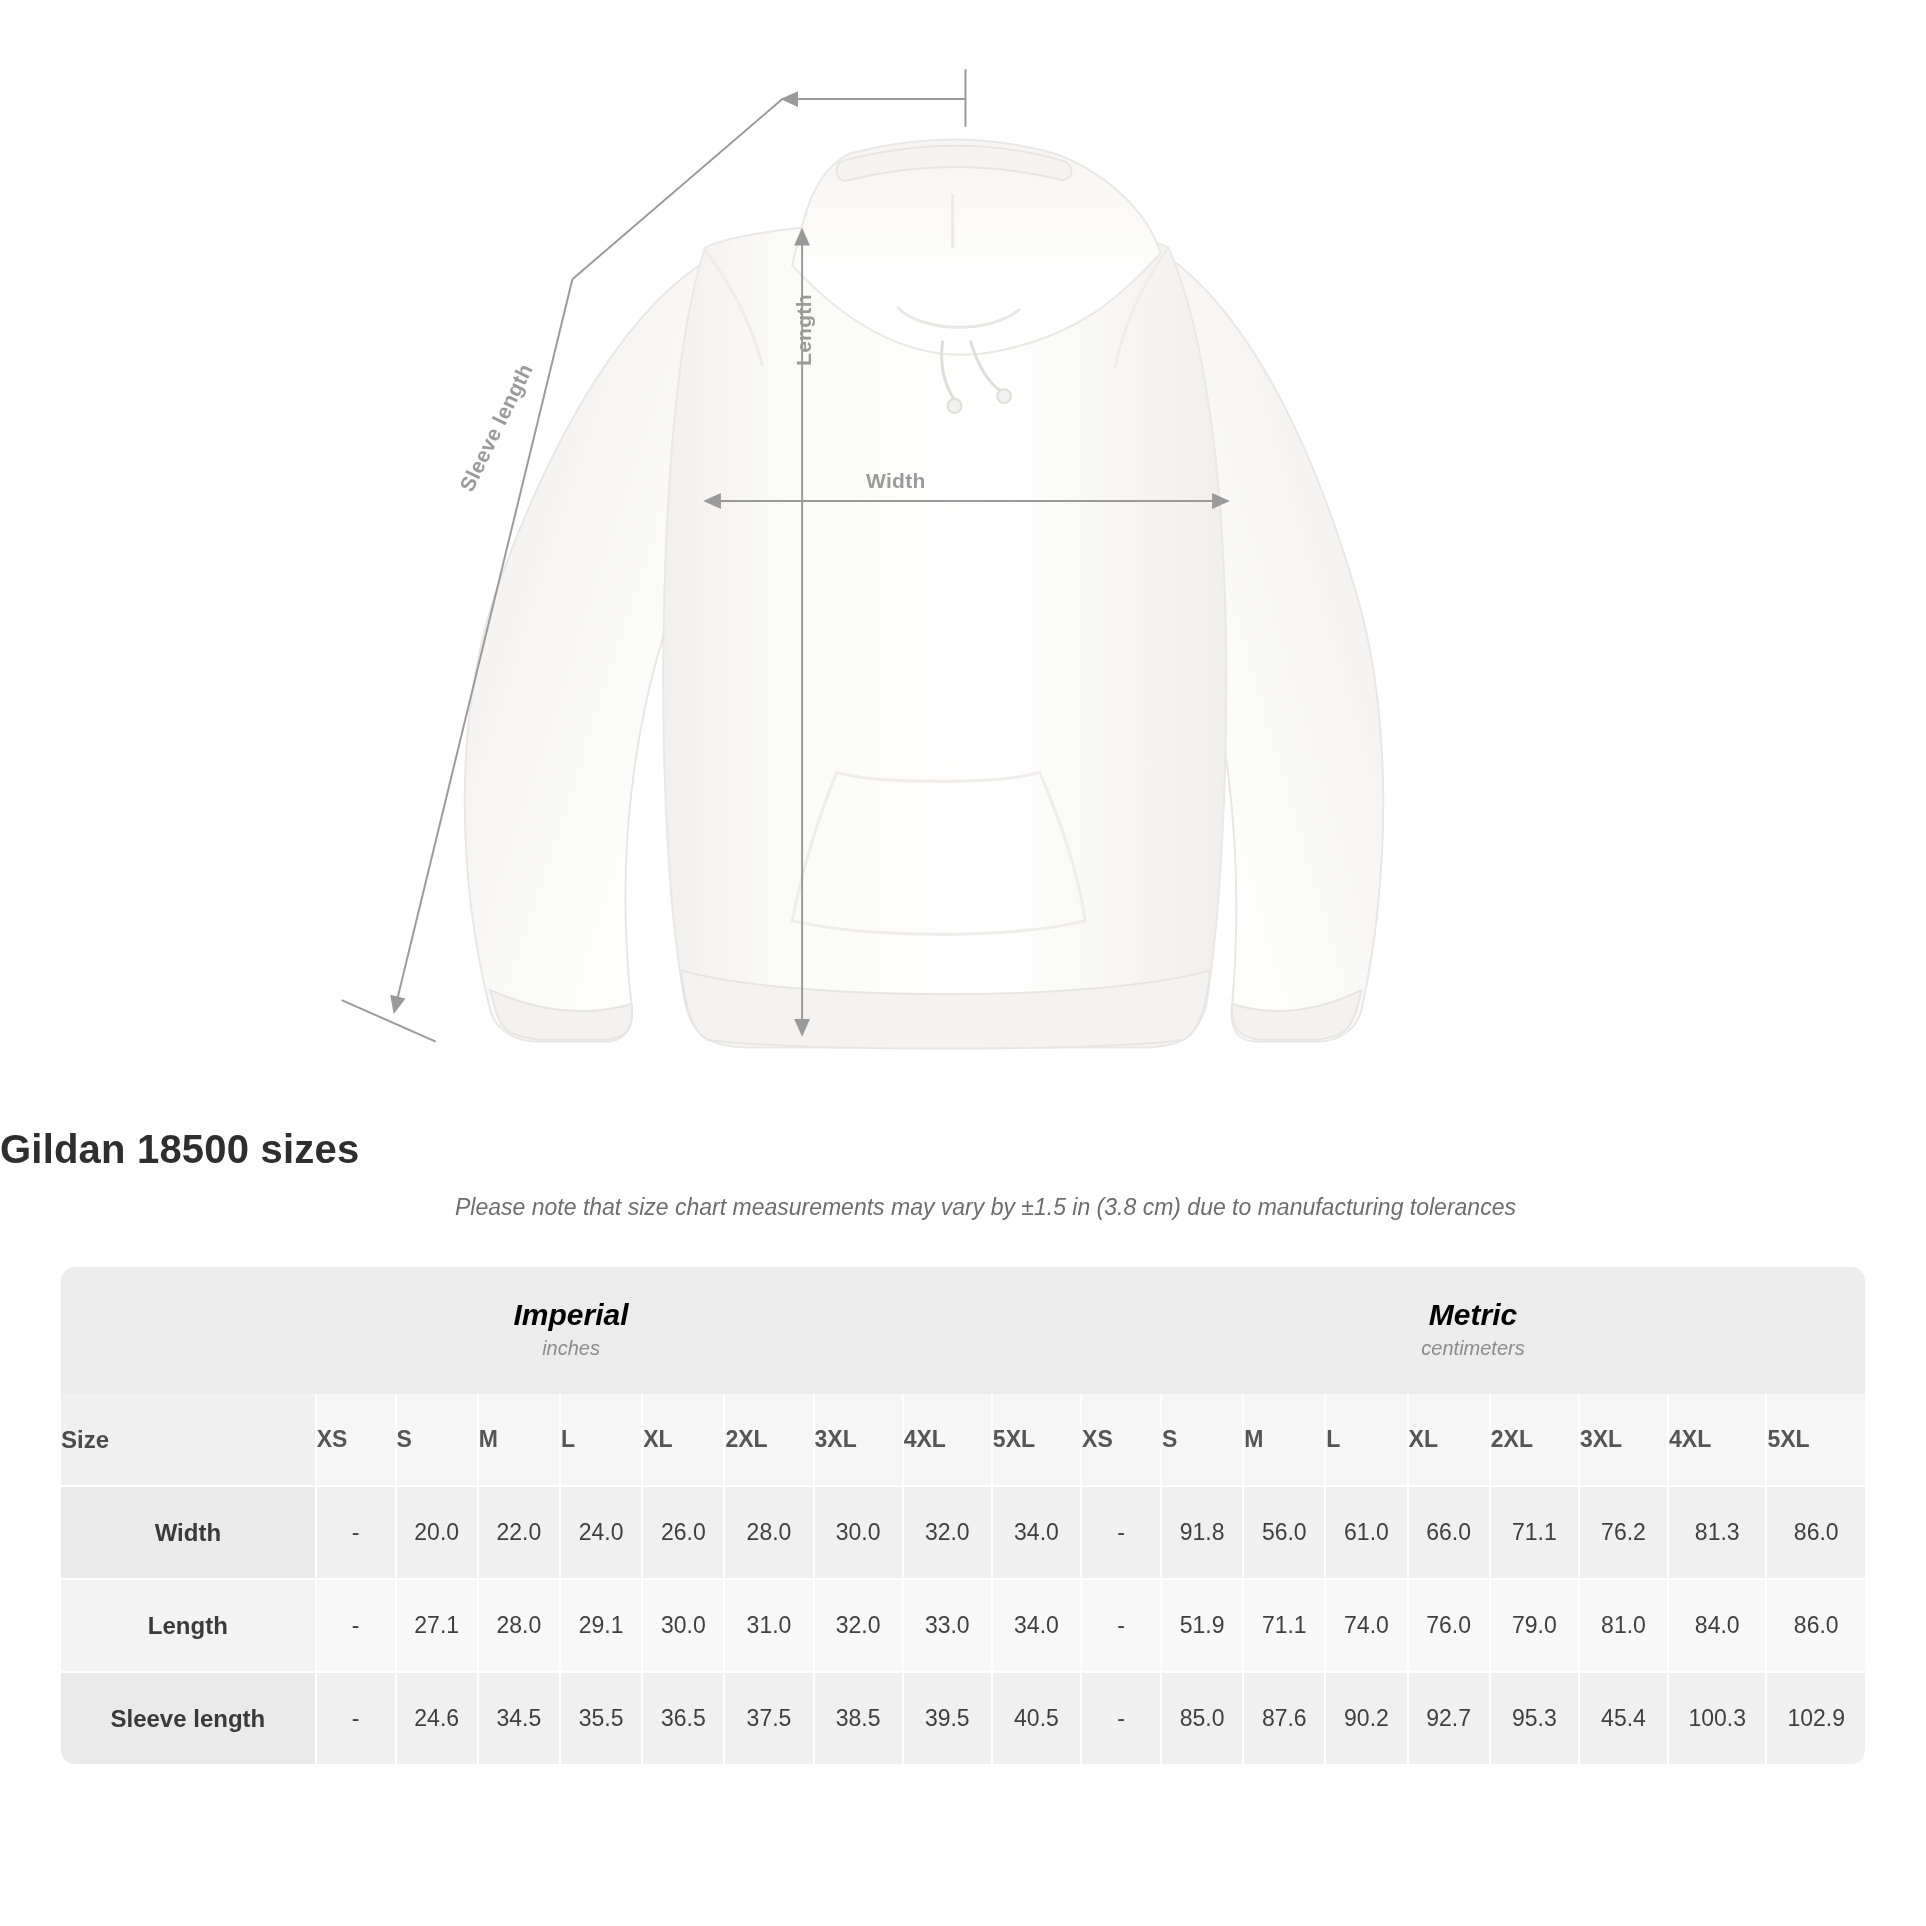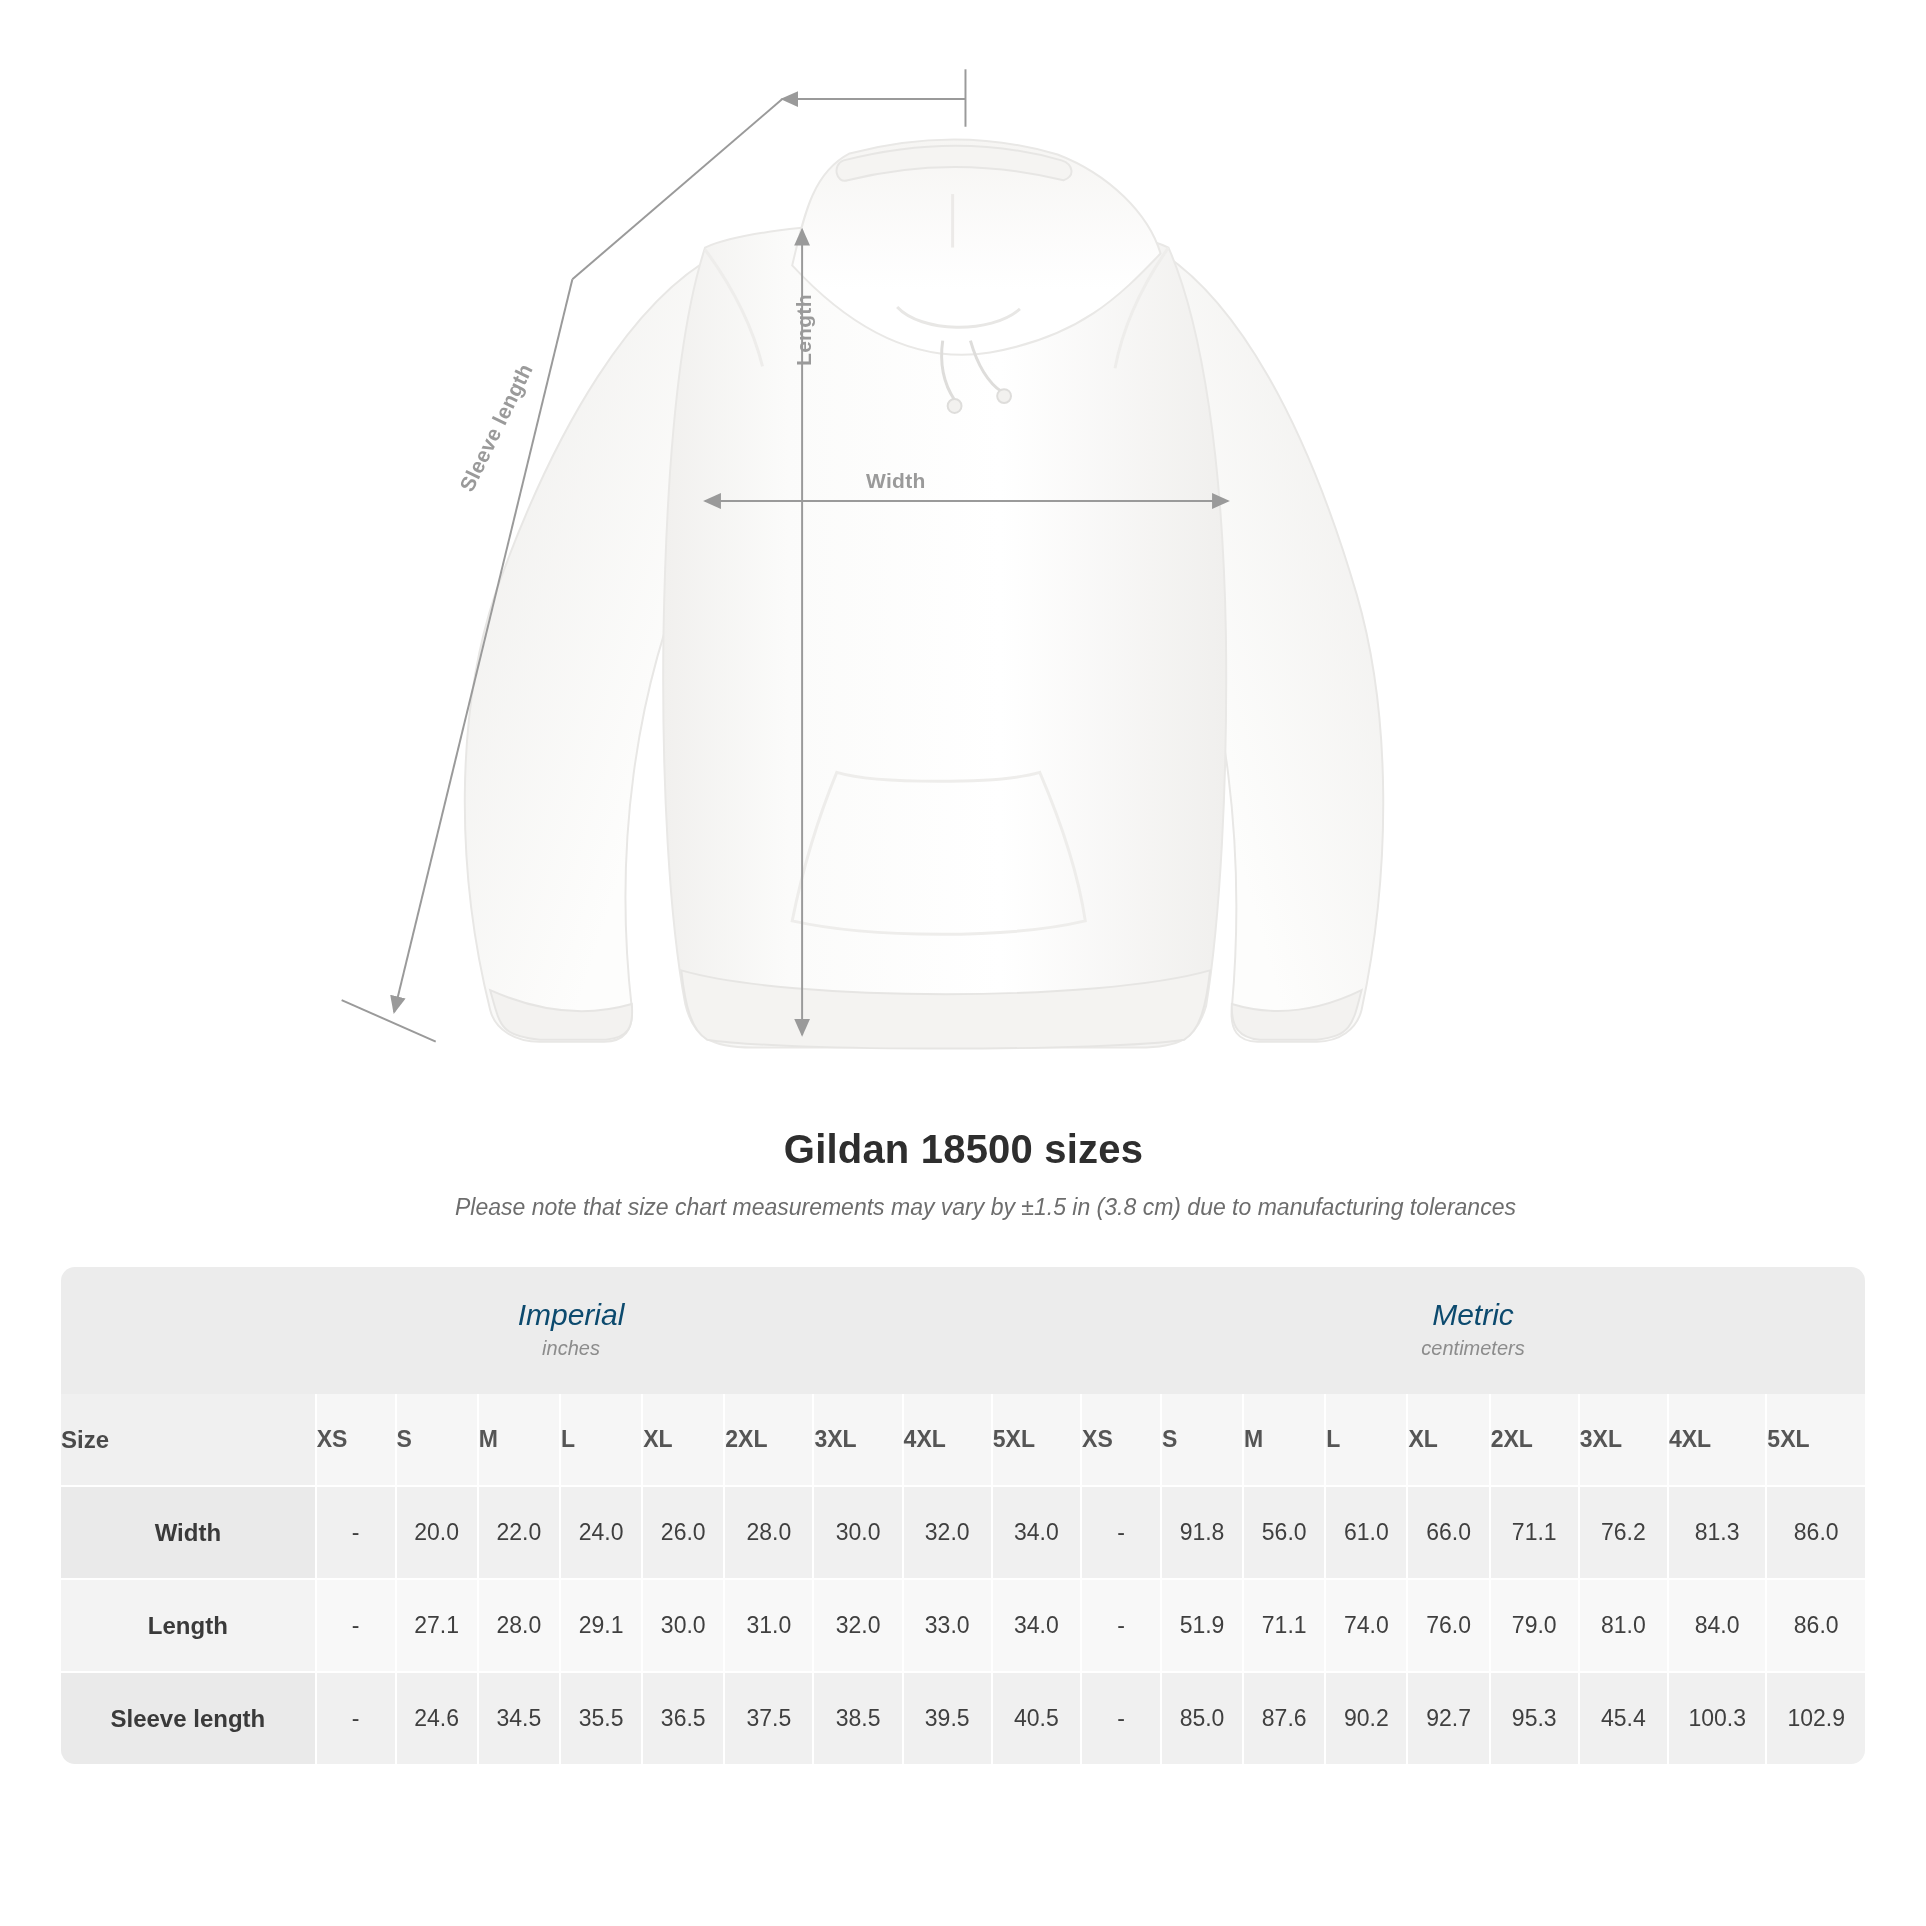--- a/index.html
+++ b/index.html
@@ -50,21 +50,21 @@
   }
   .dim-sleeve {
     left: 455px;
     top: 485px;
     transform: rotate(-64deg);
     transform-origin: left top;
   }
 
   
   .title {
-    text-align: center;
+    text-align: left;
     font-size: 40px;
     font-weight: bold;
     color: #2e2e2e;
     margin: 0;
     padding-top: 18px;
     letter-spacing: 0.2px;
   }
   .subtitle {
     text-align: center;
     font-size: 23px;
@@ -94,23 +94,23 @@
   .unitband {
     background: #ececec;
     height: 127px;
     text-align: center;
     vertical-align: middle;
   }
   .unitband.first { border-top-left-radius: 14px; }
   .unitband.last  { border-top-right-radius: 14px; }
   .unit-name {
     font-size: 30px;
-    font-weight: normal;
+    font-weight: bold;
     font-style: italic;
-    color: #0c4a6e;
+    color: #000000;
     line-height: 1.15;
   }
   .unit-sub {
     font-size: 20px;
     font-style: italic;
     color: #8c8c8c;
     line-height: 1.5;
   }
   .hdr-row td {
     background: #f6f6f6;

